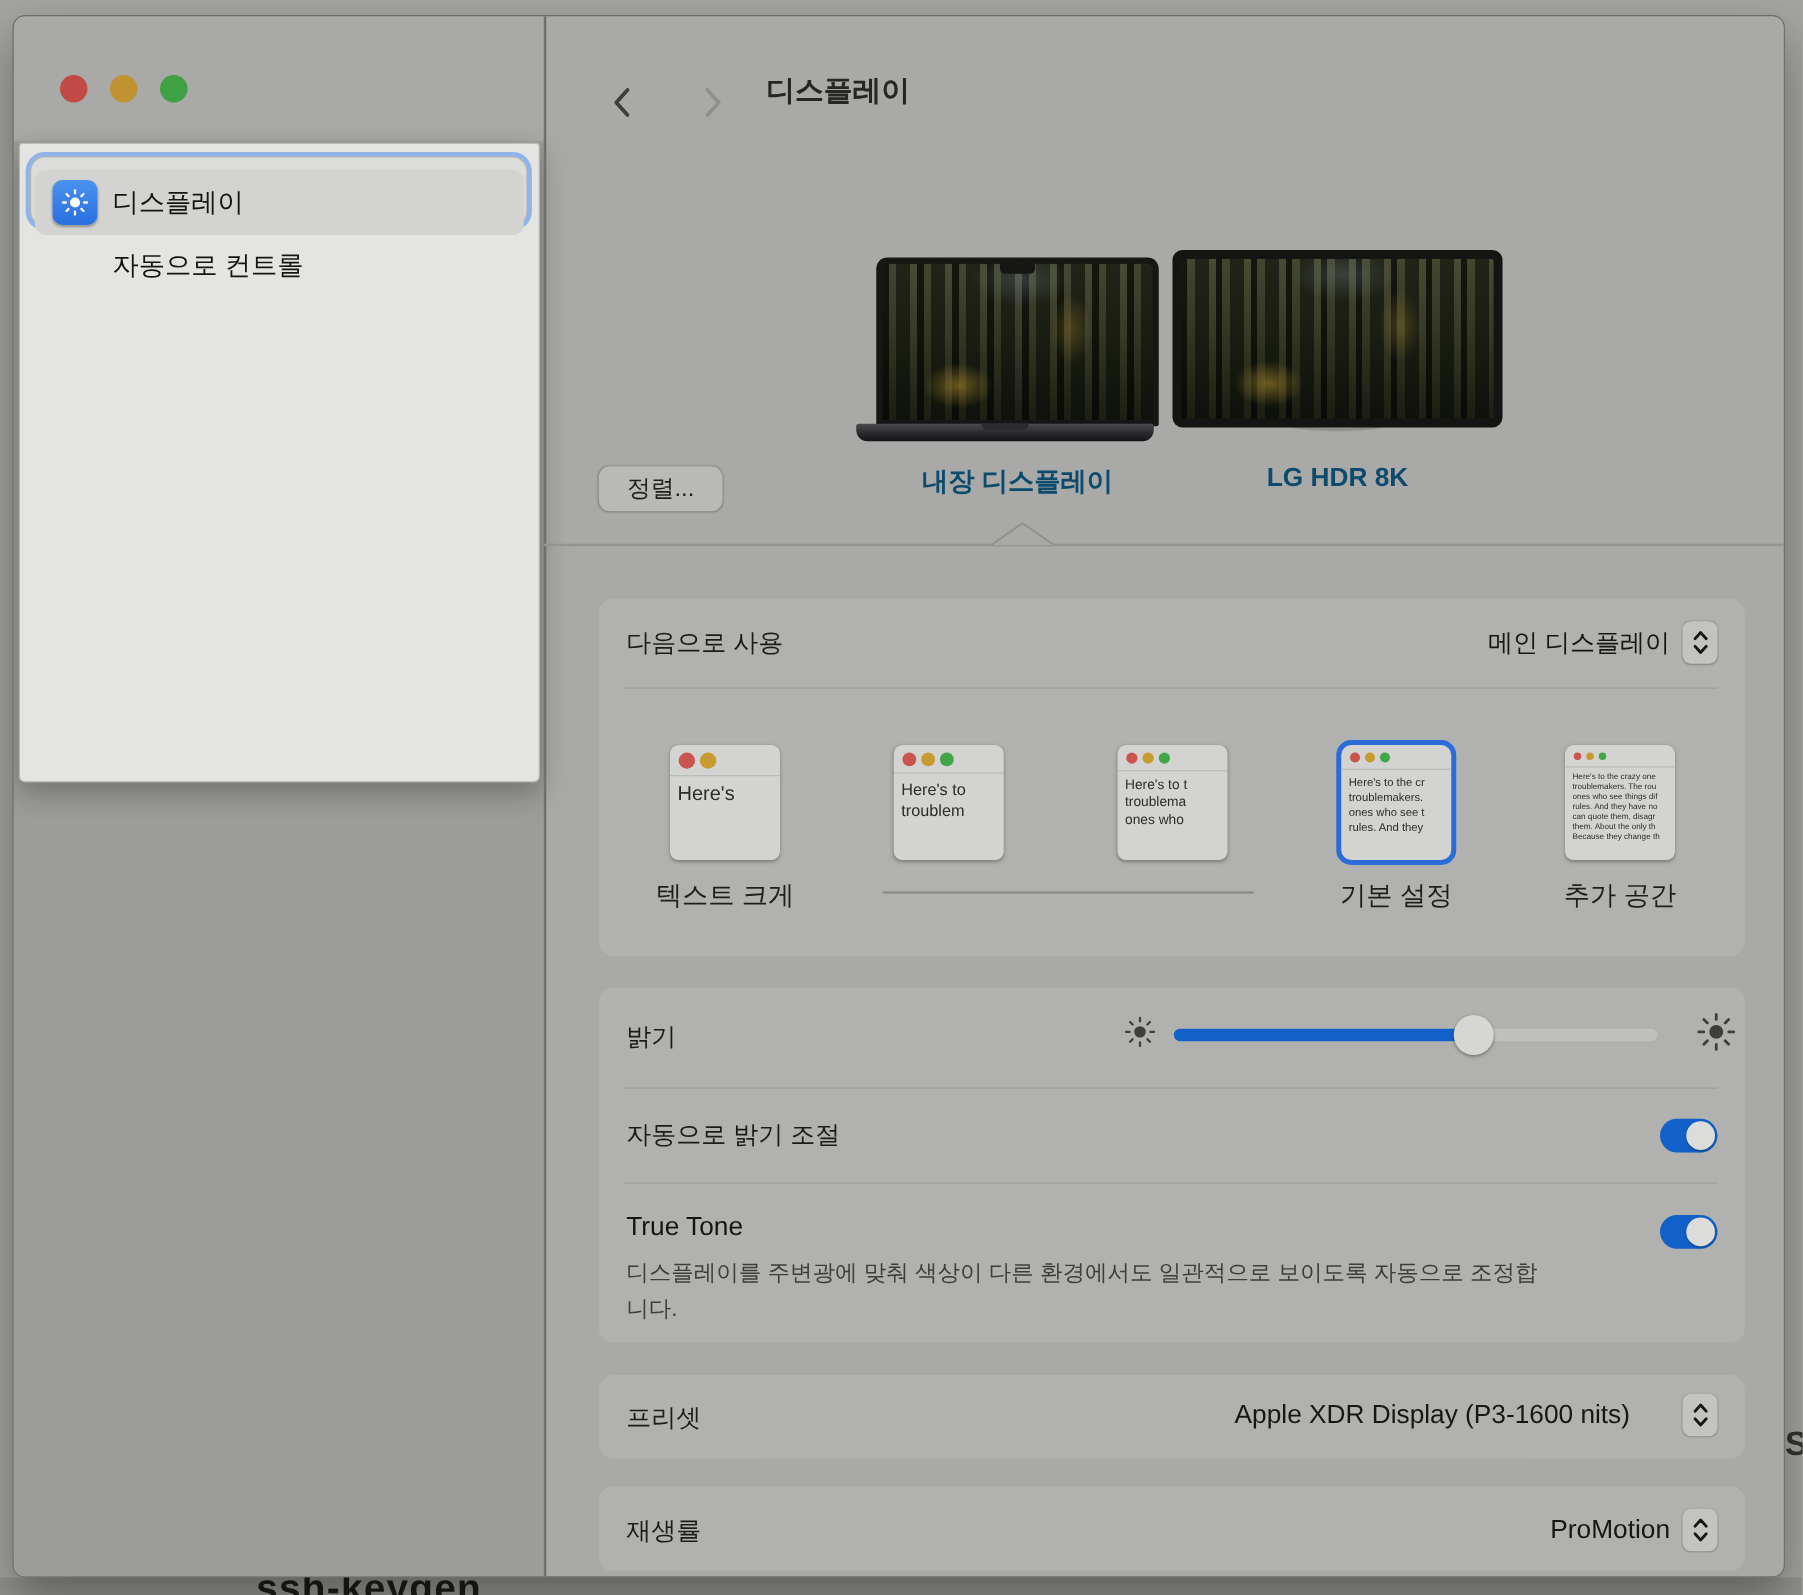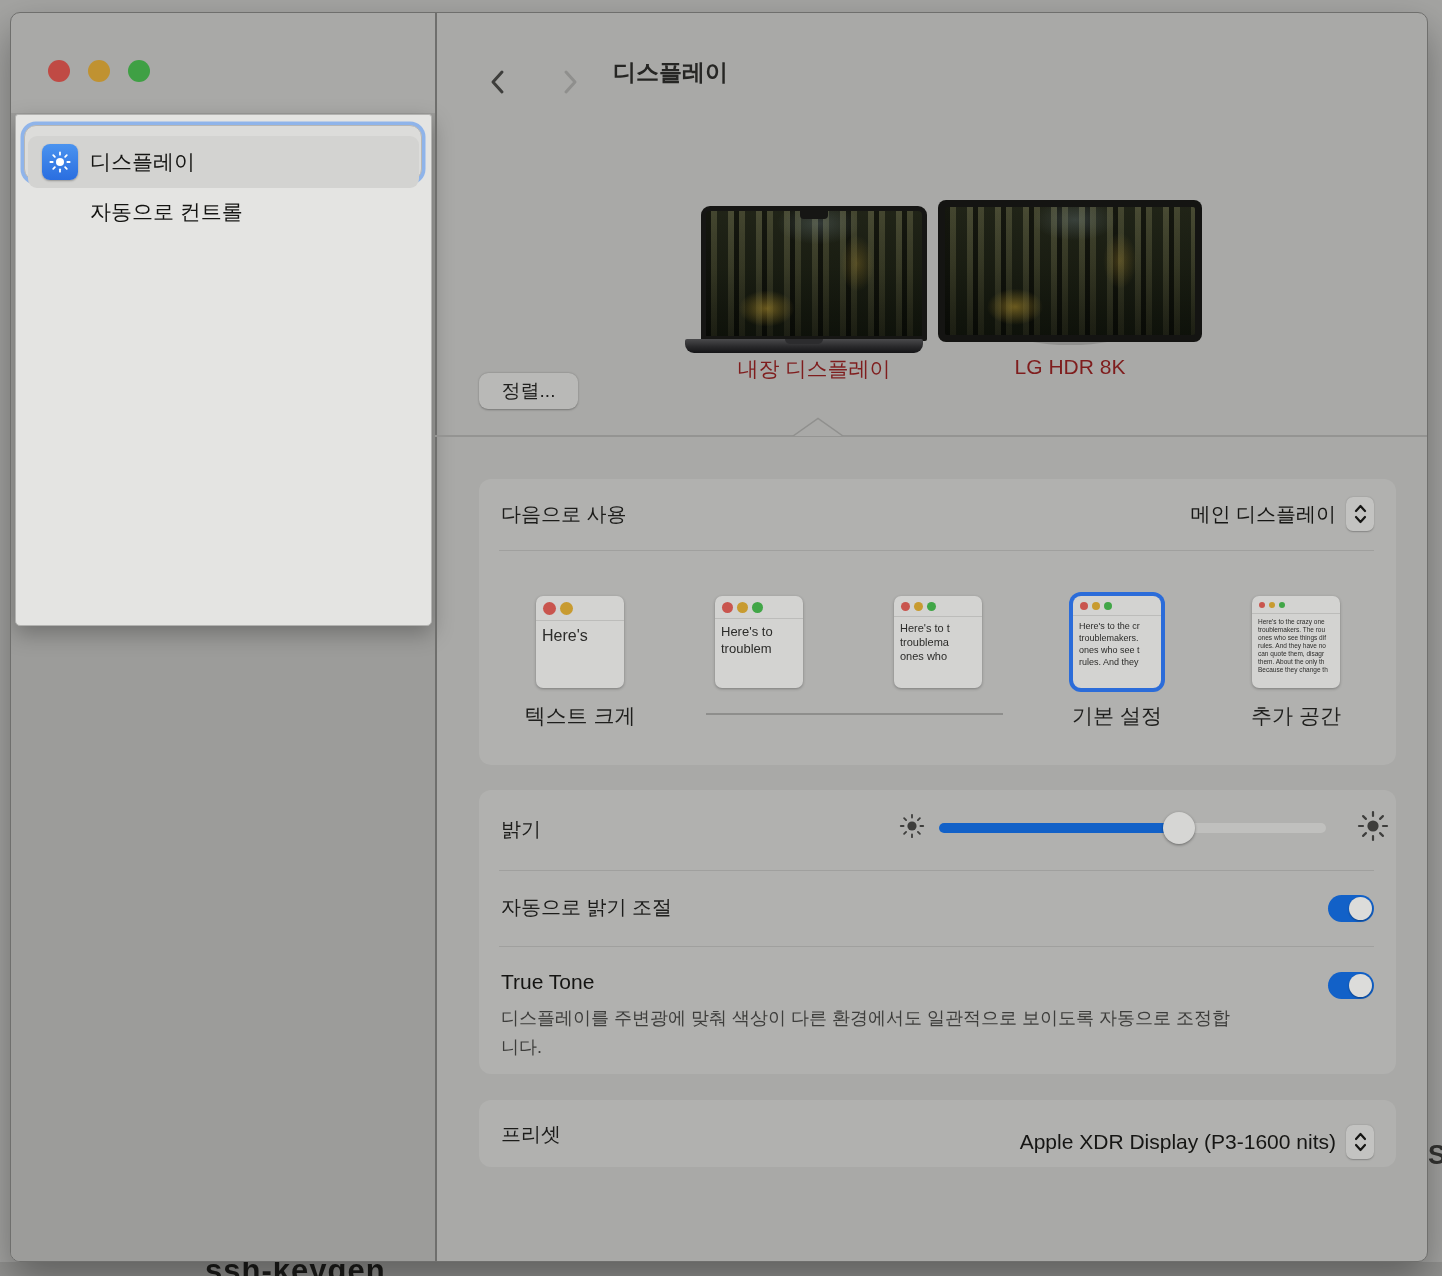--- a/index.html
+++ b/index.html
@@ -77,21 +77,21 @@
   .laptop-base { position:absolute; left:674px; top:326px; width:238px; height:14px;
                  background:linear-gradient(180deg,#4a4a4c 0%,#29292b 55%,#141416 100%);
                  border-radius:2px 2px 9px 9px; }
   .laptop-base::after { content:""; position:absolute; left:50%; top:0; transform:translateX(-50%);
                  width:38px; height:5px; background:#2c2c2e; border-radius:0 0 5px 5px; }
   .monitor-stand { position:absolute; left:1004px; top:310px; width:110px; height:22px;
                    border:3px solid #90908e; border-radius:50%; background:transparent; }
   .monitor-screen { position:absolute; left:927px; top:187px; width:264px; height:142px;
                     background:#141412; border-radius:8px; padding:7px; }
   .monitor-screen .scr { width:100%; height:100%; border-radius:2px; position:relative; overflow:hidden; }
-  .display-label { position:absolute; top:342px; font-size:21px; font-weight:400; color:#7f1d1d; text-align:center; }
+  .display-label { position:absolute; top:358px; font-size:21px; font-weight:700; color:#0c4a6e; text-align:center; }
   .label-builtin { left:693px; width:220px; }
   .label-lg { left:949px; width:220px; }
 
   .arrange-btn { position:absolute; left:468px; top:360px; width:99px; height:36px;
                  background:#b9b9b7; border:none; border-radius:9px; font-size:19px; color:#1f1f1d;
                  font-family:inherit; box-shadow:0 .5px 2px rgba(0,0,0,.3); }
 
   .top-separator { position:absolute; left:424px; top:422px; right:0; height:1.5px; background:#949492; }
   .caret-svg { position:absolute; left:770px; top:404px; z-index:2; }
 
@@ -385,28 +385,42 @@
 
       <div class="tt-title">True Tone</div>
       <div class="toggle on" style="top:182px;">
           <div class="knob"></div>
         </div>
       <div class="tt-desc">디스플레이를 주변광에 맞춰 색상이 다른 환경에서도 일관적으로 보이도록 자동으로 조정합니다.</div>
     </div>
 
     <div class="card card3">
       <div class="row-label" style="top:21px;">프리셋</div>
-      <div class="value-group" style="top:25px;">
+      <div class="value-group" style="top:15px;gap:32px;">
         <span class="value-text" style="font-size:21px;">Apple XDR Display (P3-1600 nits)</span>
         <span class="stepper">
           <svg width="15" height="22" viewBox="0 0 15 22">
               <g fill="none" stroke="#161614" stroke-width="2.2" stroke-linecap="round" stroke-linejoin="round">
                 <polyline points="3,8 7.5,3 12,8"></polyline>
                 <polyline points="3,14 7.5,19 12,14"></polyline>
               </g>
             </svg>
         </span>
       </div>
     </div>
 
+    <div class="card card4">
+      <div class="row-label" style="top:22px;">재생률</div>
+      <div class="value-group" style="top:18px;">
+        <span class="value-text" style="font-size:21px;">ProMotion</span>
+        <span class="stepper">
+          <svg width="15" height="22" viewBox="0 0 15 22">
+              <g fill="none" stroke="#161614" stroke-width="2.2" stroke-linecap="round" stroke-linejoin="round">
+                <polyline points="3,8 7.5,3 12,8"></polyline>
+                <polyline points="3,14 7.5,19 12,14"></polyline>
+              </g>
+            </svg>
+        </span>
+      </div>
+    </div>
 
   </div>
 </div>
 
 </body></html>

